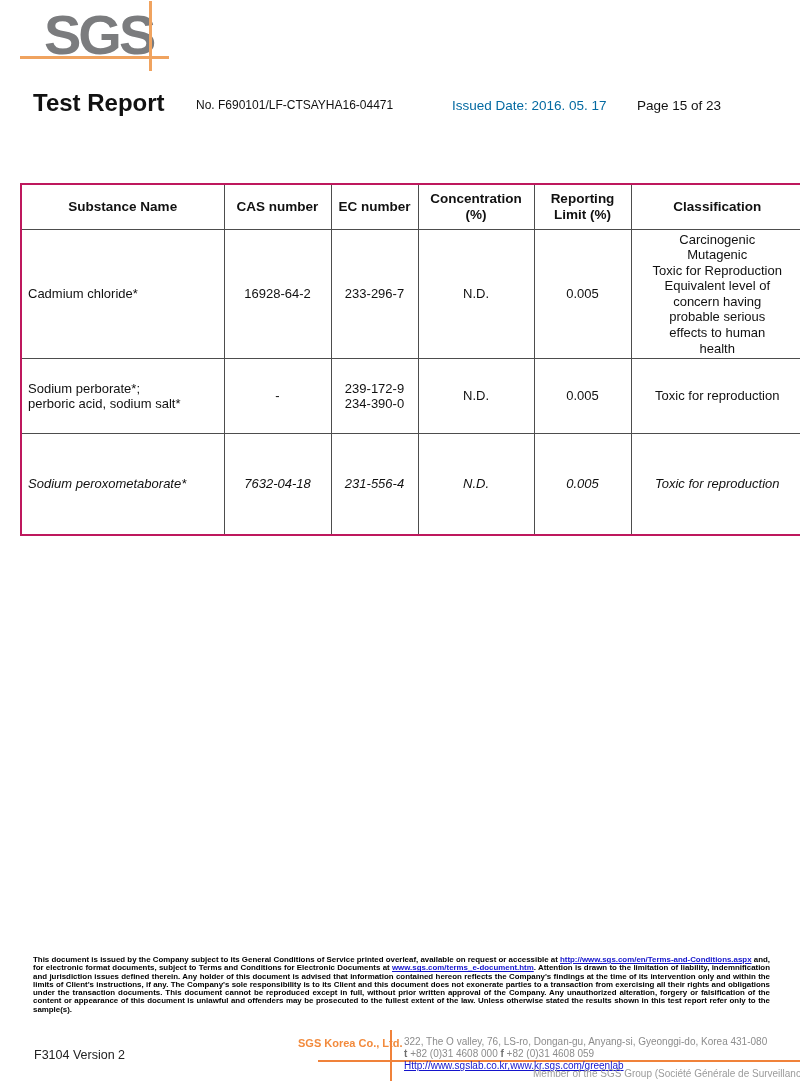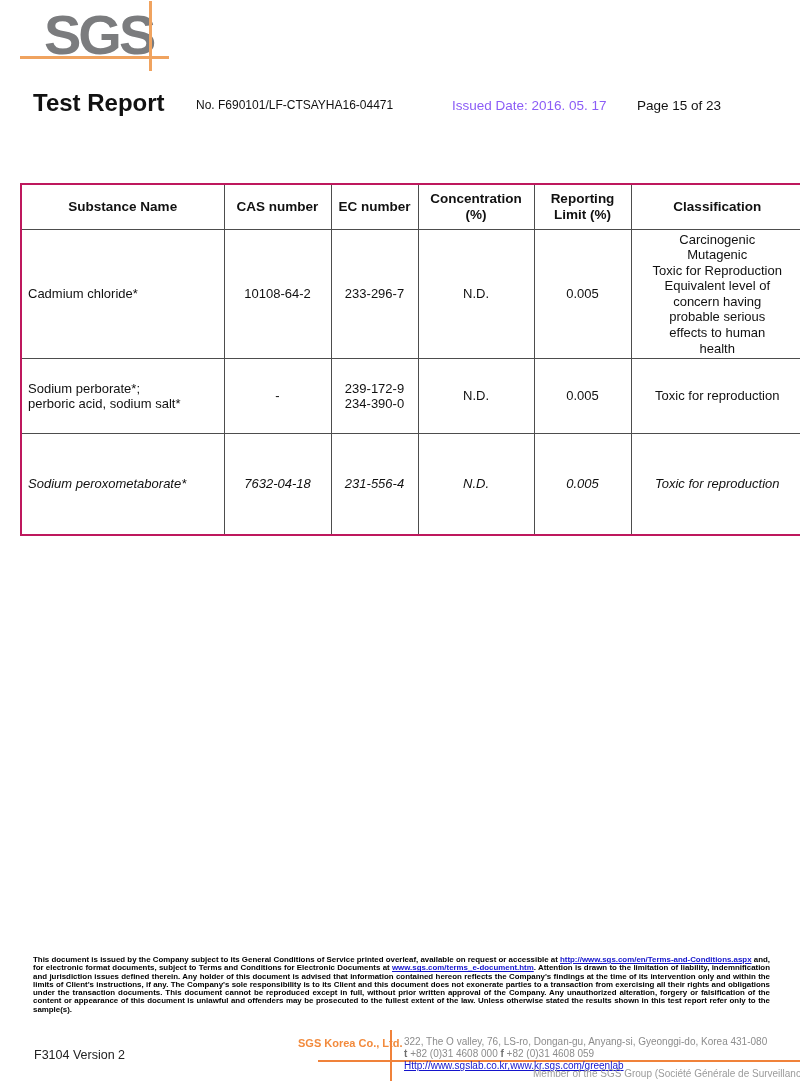--- a/index.html
+++ b/index.html
@@ -49,21 +49,21 @@
     position: absolute;
     left: 196px; top: 98px;
     font-size: 12px;
     font-weight: normal;
     color: #111;
   }
   .issued-date {
     position: absolute;
     left: 452px; top: 98px;
     font-size: 13.5px;
-    color: #8b5cf6;
+    color: #0369a1;
   }
   .page-number {
     position: absolute;
     left: 637px; top: 98px;
     font-size: 13.5px;
     color: #111;
   }
 
   
   .table-wrap {
@@ -192,21 +192,21 @@
         <th>CAS number</th>
         <th>EC number</th>
         <th>Concentration
 (%)</th>
         <th>Reporting
 Limit (%)</th>
         <th>Classification</th>
       </tr>
       <tr class="h-r1">
         <td class="c-name">Cadmium chloride*</td>
-        <td class="c-mid">10108-64-2</td>
+        <td class="c-mid">16928-64-2</td>
         <td class="c-mid">233-296-7</td>
         <td class="c-mid">N.D.</td>
         <td class="c-mid">0.005</td>
         <td class="c-mid">Carcinogenic
 Mutagenic
 Toxic for Reproduction
 Equivalent level of
 concern having
 probable serious
 effects to human

